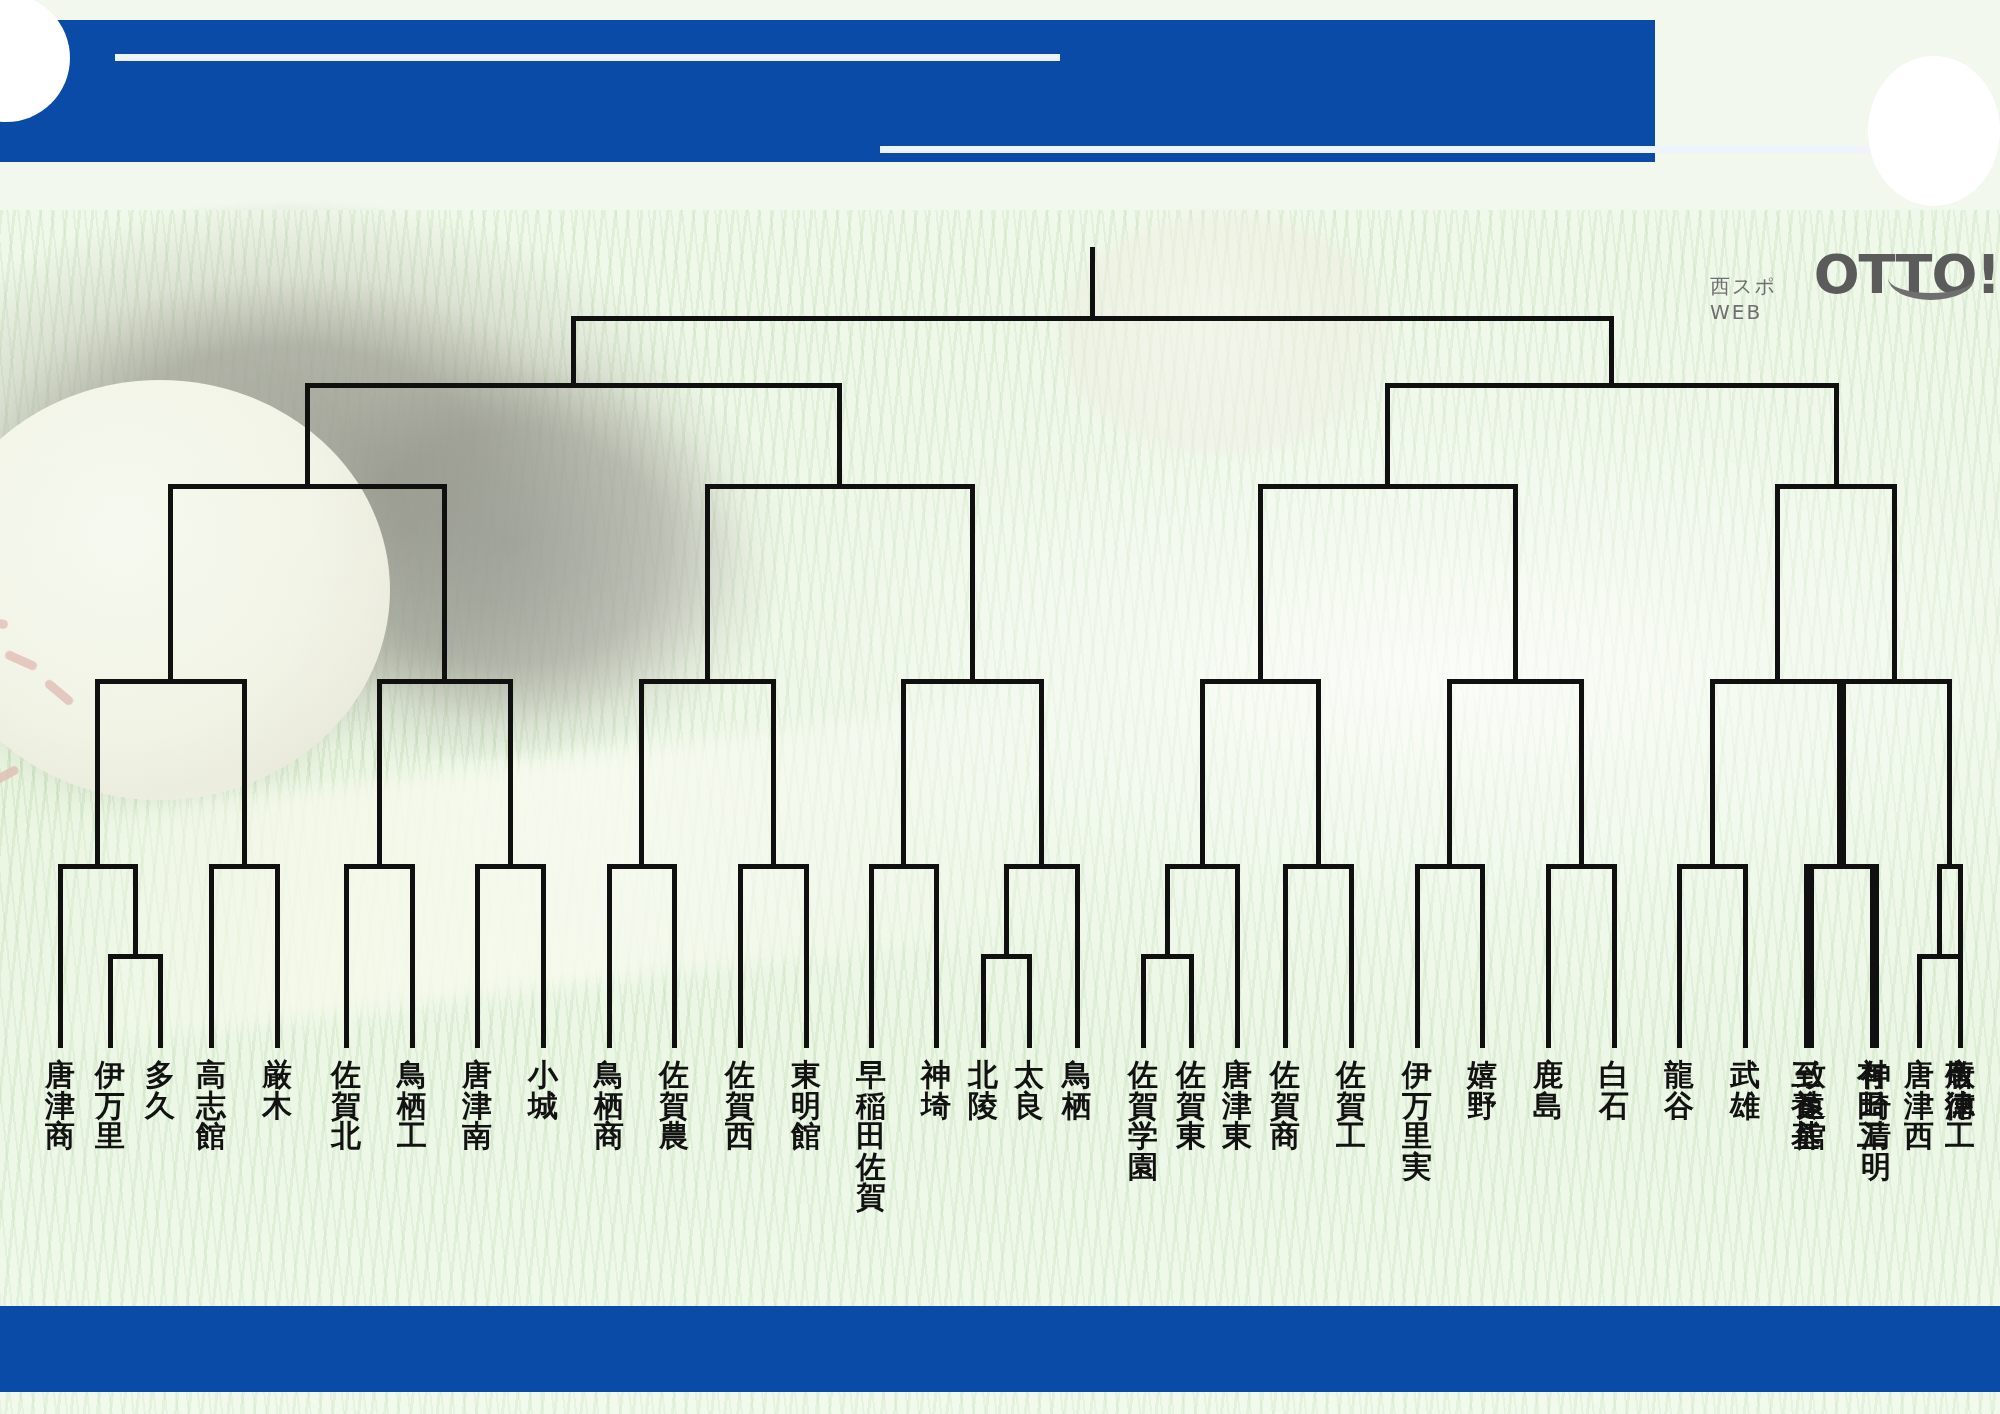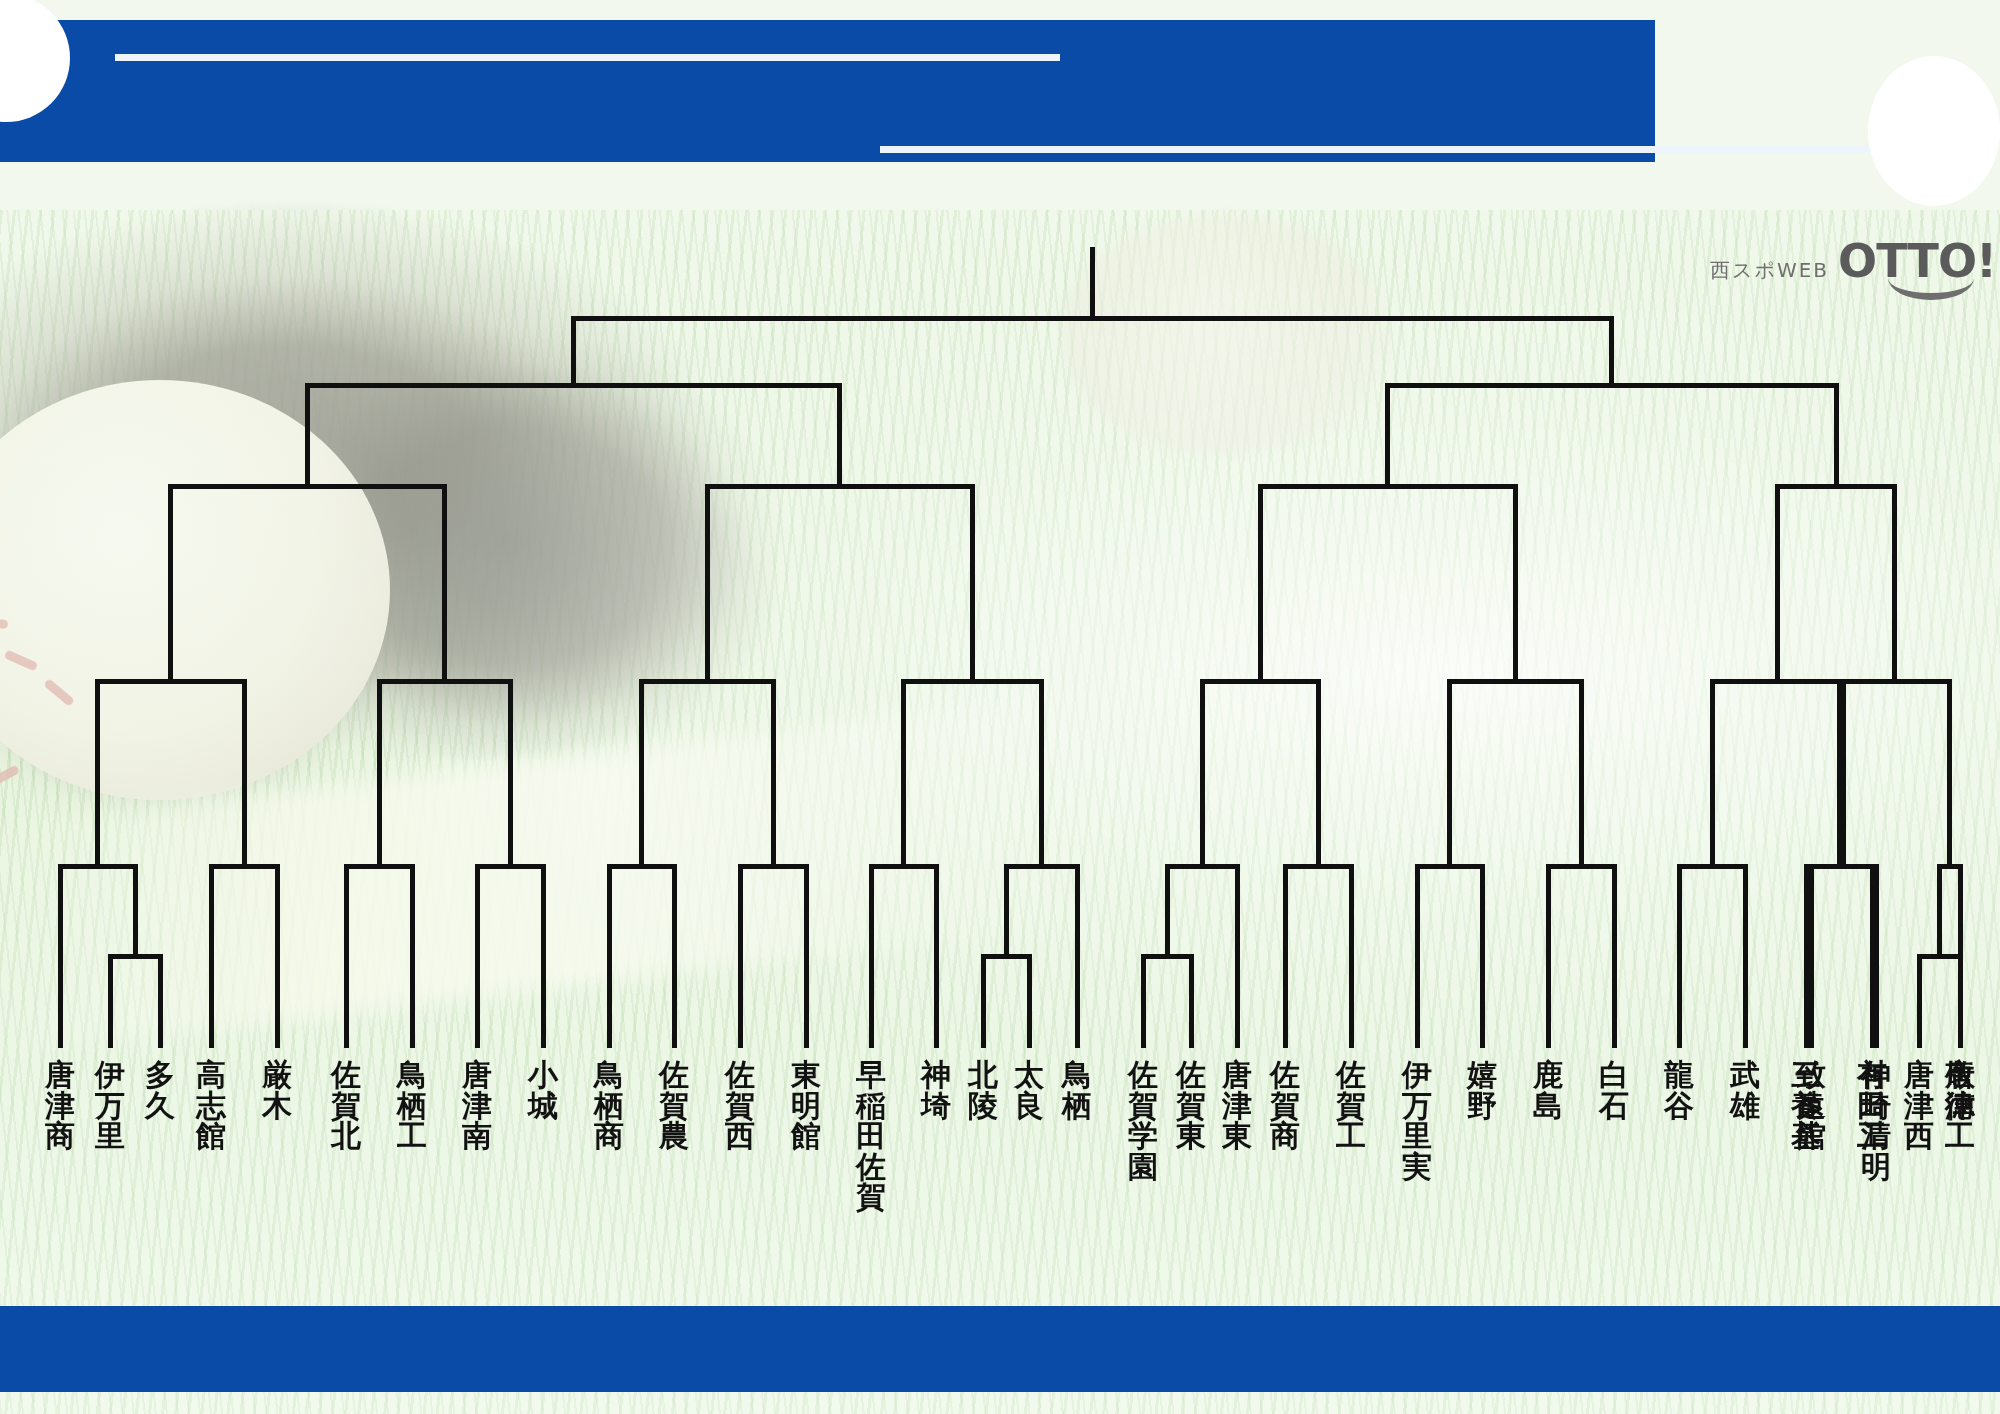--- a/index.html
+++ b/index.html
@@ -85,23 +85,23 @@
     position: absolute; left: 880px; top: 146px; width: 1040px; height: 7px; background: #eef4fb;
   }
   .header-title {
     position: absolute; left: 0; top: 20px; width: 1655px; height: 142px;
     display: flex; align-items: center; justify-content: center;
     color: #ffffff; font-size: 66px; font-weight: 700; letter-spacing: 2px;
     white-space: pre; text-shadow: 0 1px 0 rgba(0,0,0,0.12);
   }
 
   
-  .logo { position: absolute; left: 1710px; top: 238px; display: flex; align-items: baseline; gap: 9px; }
+  .logo { position: absolute; left: 1710px; top: 248px; display: flex; align-items: baseline; gap: 9px; }
   .logo-pre { font-size: 20px; color: #6f6f6f; letter-spacing: 2px; font-weight: 500; }
-  .logo-main { font-size: 46px; color: #5b5b5b; font-weight: 800; letter-spacing: -1px; line-height: 1; }
+  .logo-main { font-size: 54px; color: #5b5b5b; font-weight: 800; letter-spacing: -1px; line-height: 1; }
   .logo-smile {
     position: absolute; left: 1888px; top: 274px; width: 86px; height: 26px;
     border-bottom: 7px solid #6f6f6f; border-radius: 0 0 60% 60% / 0 0 100% 100%;
   }
 
   
   #bracket { position: absolute; left: 0; top: 210px; width: 2000px; height: 1100px; }
   .seg { position: absolute; background: #101010; }
   .v { width: 5px; }
   .h { height: 5px; }

